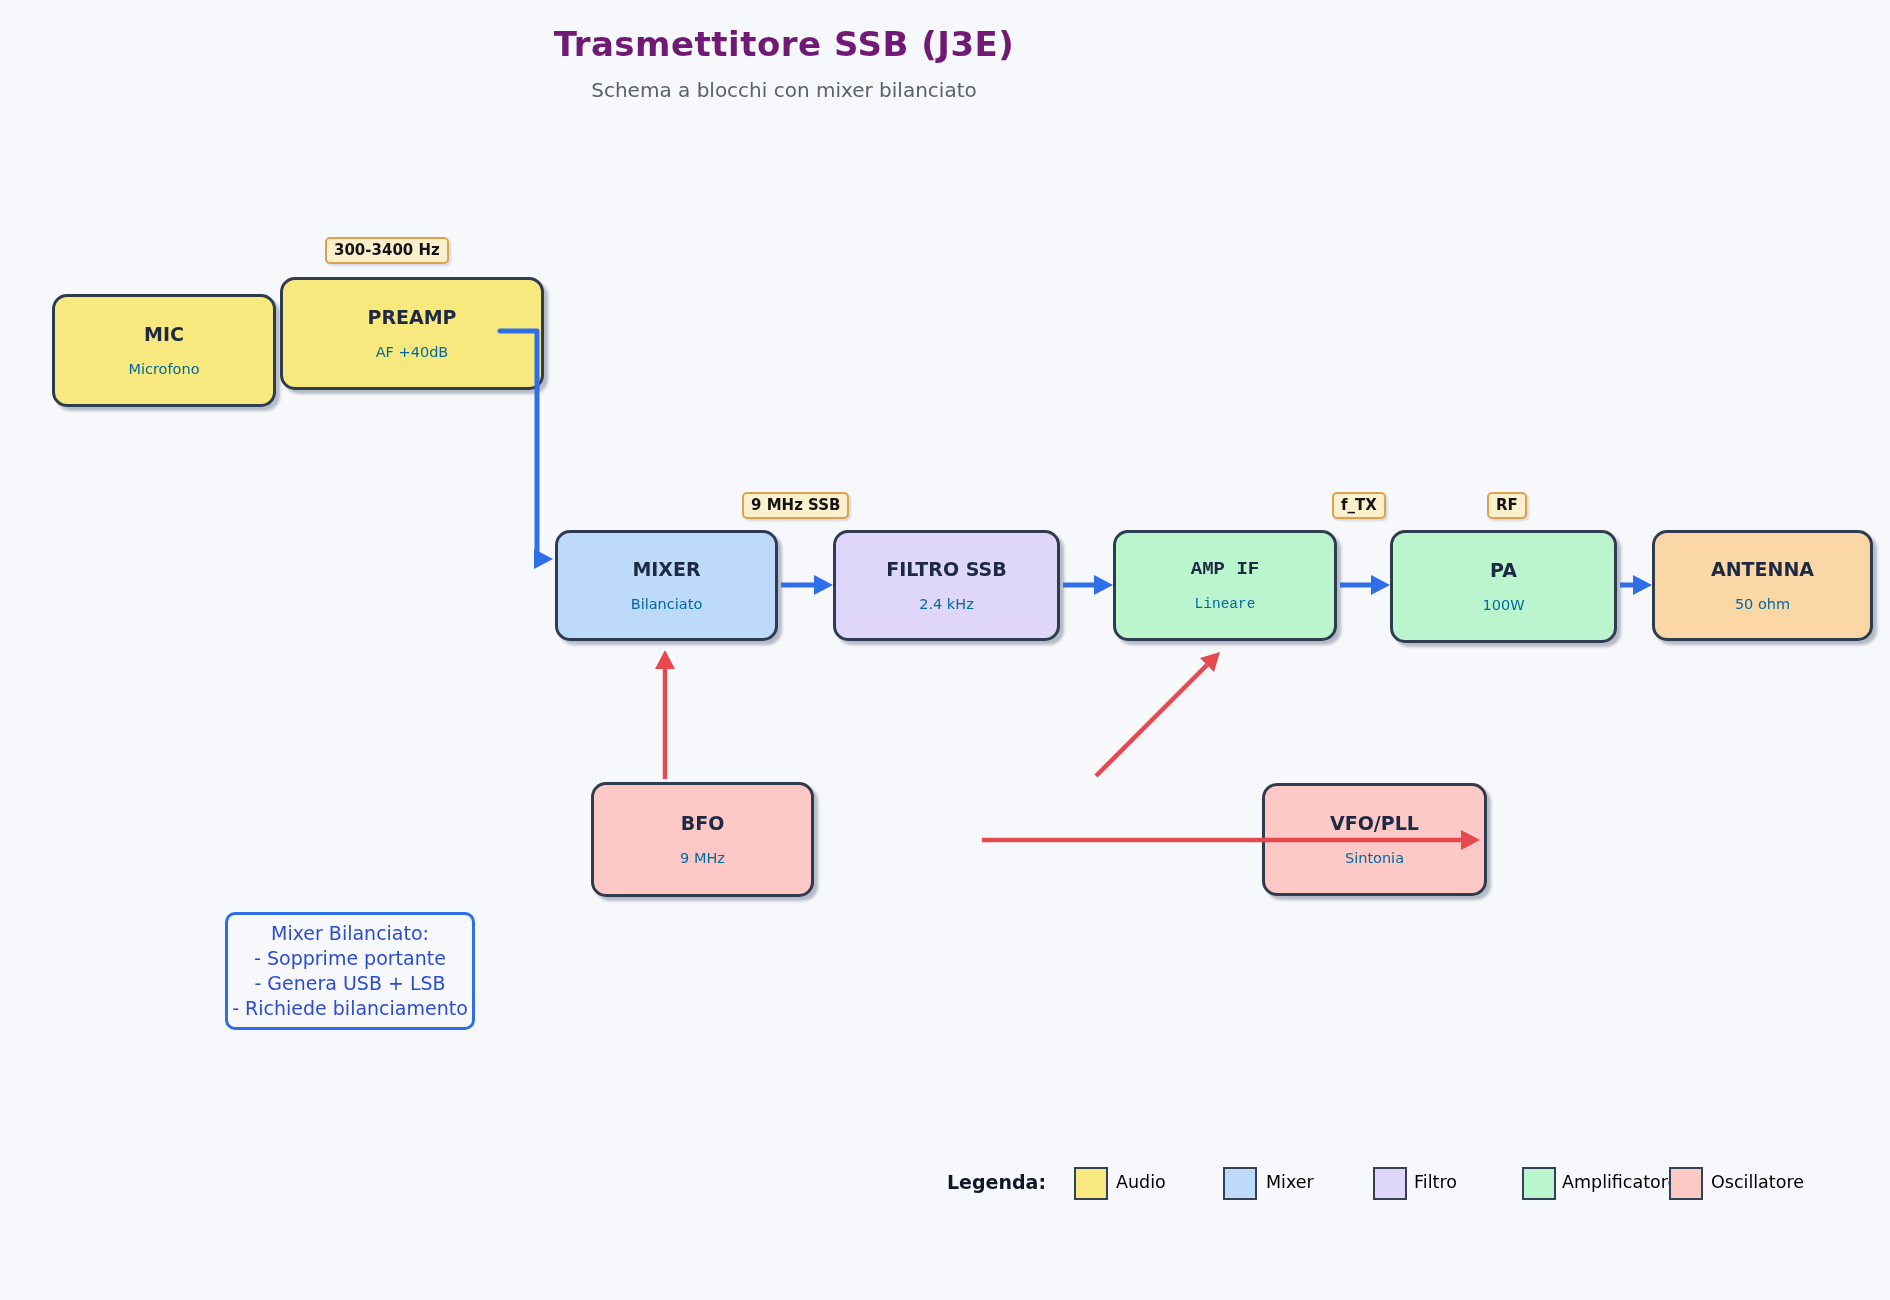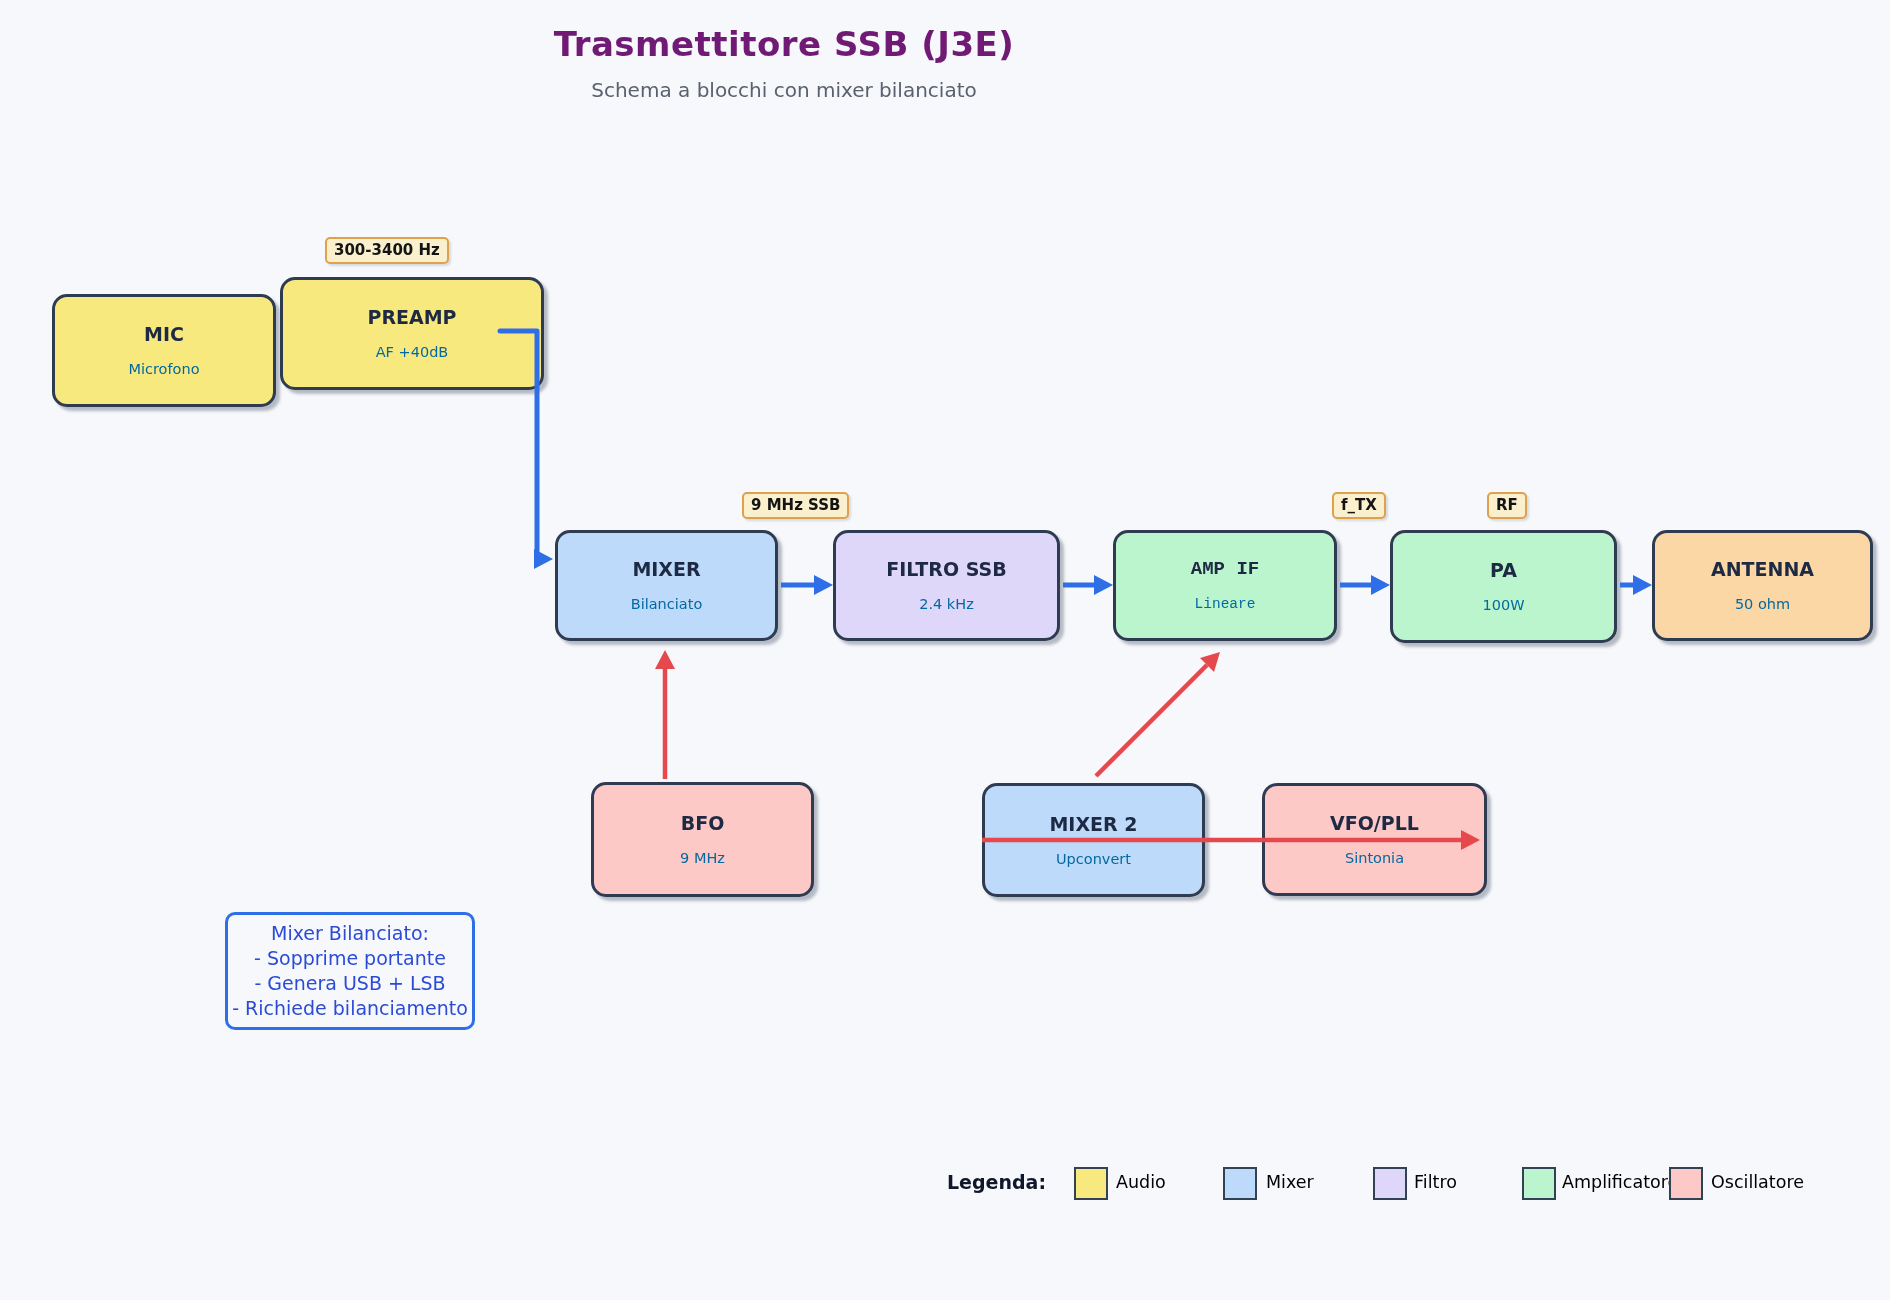--- a/index.html
+++ b/index.html
@@ -124,24 +124,20 @@
   </div>
   <div class="block c-ant" style="left:1652px;top:530px;width:221px;height:111px;">
     <div class="btitle">ANTENNA</div>
     <div class="bsub">50 ohm</div>
   </div>
 
   <div class="block c-osc" style="left:555px;top:782px;width:223px;height:115px;margin-left:36px;">
     <div class="btitle">BFO</div>
     <div class="bsub">9 MHz</div>
   </div>
-  <div class="block c-mixer" style="left:982px;top:783px;width:223px;height:114px;">
-    <div class="btitle">MIXER 2</div>
-    <div class="bsub">Upconvert</div>
-  </div>
   <div class="block c-osc" style="left:1262px;top:783px;width:225px;height:113px;">
     <div class="btitle">VFO/PLL</div>
     <div class="bsub">Sintonia</div>
   </div>
 
   <div class="badge" style="left:325px;top:237px;">300-3400 Hz</div>
   <div class="badge" style="left:742px;top:492px;">9 MHz SSB</div>
   <div class="badge" style="left:1332px;top:492px;">f_TX</div>
   <div class="badge" style="left:1487px;top:492px;">RF</div>
 

